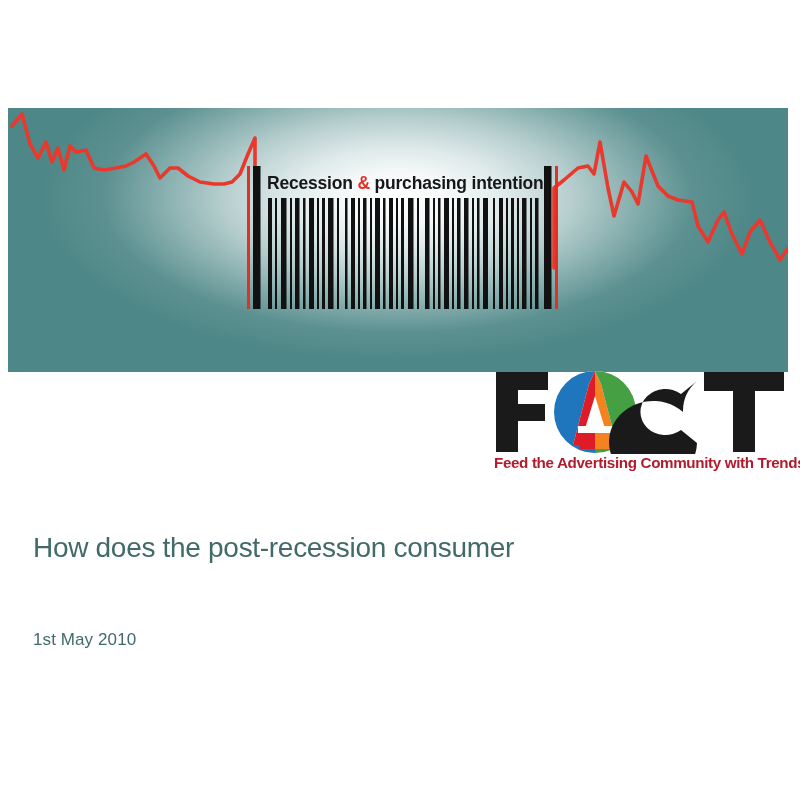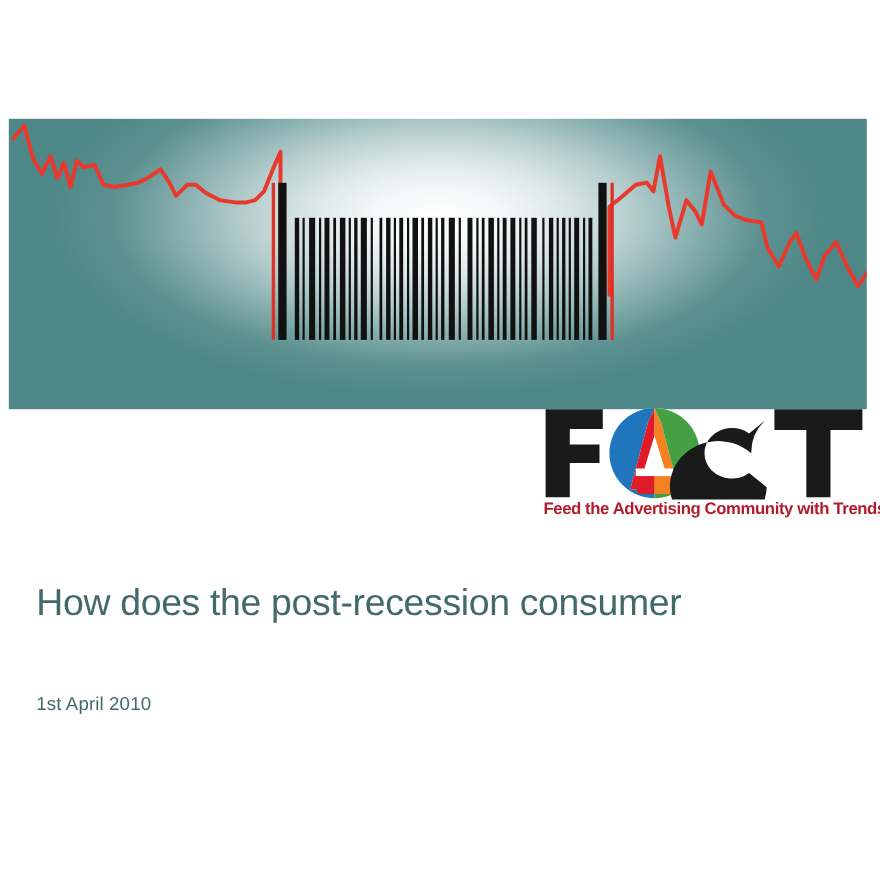--- a/index.html
+++ b/index.html
@@ -103,21 +103,21 @@
   }
 
   
   .title {
     position: absolute;
     left: 33px;
     top: 524px;
     width: 720px;
     font-family: "Liberation Sans", sans-serif;
     font-weight: normal;
-    font-size: 34px;
+    font-size: 28px;
     line-height: 48px;
     color: #426a6a;
     letter-spacing: -0.3px;
   }
   .title-line { display: block; white-space: nowrap; }
 
   .subtitle {
     position: absolute;
     left: 33px;
     top: 630px;
@@ -192,20 +192,21 @@
         <rect x="248" y="32" width="2" height="111"></rect>
         <rect x="254" y="32" width="4" height="111"></rect>
         <rect x="261" y="32" width="2" height="111"></rect>
         <rect x="266" y="32" width="3" height="111"></rect>
         <rect x="272" y="32" width="2" height="111"></rect>
         <rect x="277" y="32" width="4.5" height="111"></rect>
         <rect x="285" y="32" width="2" height="111"></rect>
         <rect x="290" y="32" width="3.5" height="111"></rect>
       </g>
     </svg>
+    <div class="barcode-label"><span>Recession </span><span class="amp">&amp;</span><span> purchasing intention</span></div>
   </div>
 </div>
 
 <div class="logo">
   <div class="logo-mark">
     <svg viewBox="0 0 296 84" preserveAspectRatio="xMinYMin meet">
 
       <path d="M4,2 L56,2 L56,20 L26,20 L26,34 L53,34 L53,51 L26,51 L26,82 L4,82 Z" fill="#1a1a1a"></path>
 
       <g>
@@ -232,13 +233,13 @@
       <path d="M212,2 L292,2 L292,21 L263,21 L263,82 L241,82 L241,21 L212,21 Z" fill="#1a1a1a"></path>
     </svg>
   </div>
   <div class="logo-tagline">Feed the Advertising Community with Trends</div>
 </div>
 
 <div class="title">
   <span class="title-line">How does the post-recession consumer</span>
 </div>
 
-<div class="subtitle">1st April 2010</div>
+<div class="subtitle">1st May 2010</div>
 
 </body></html>

